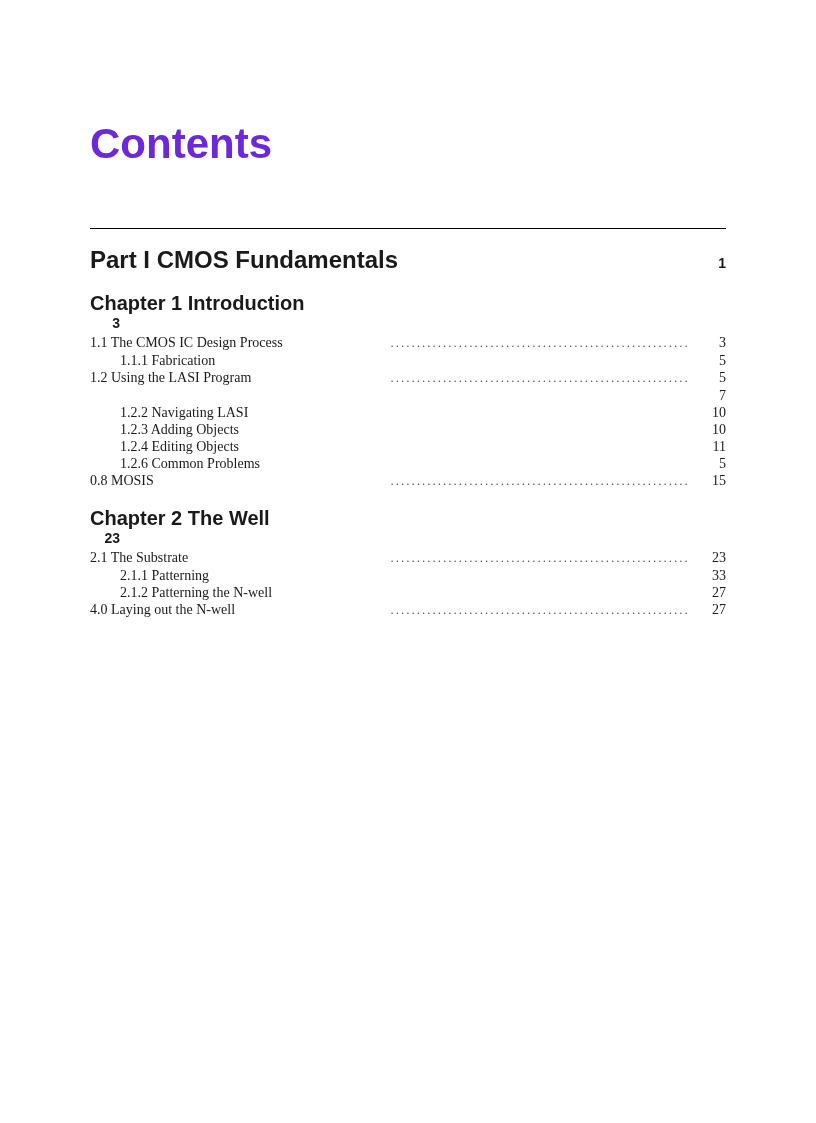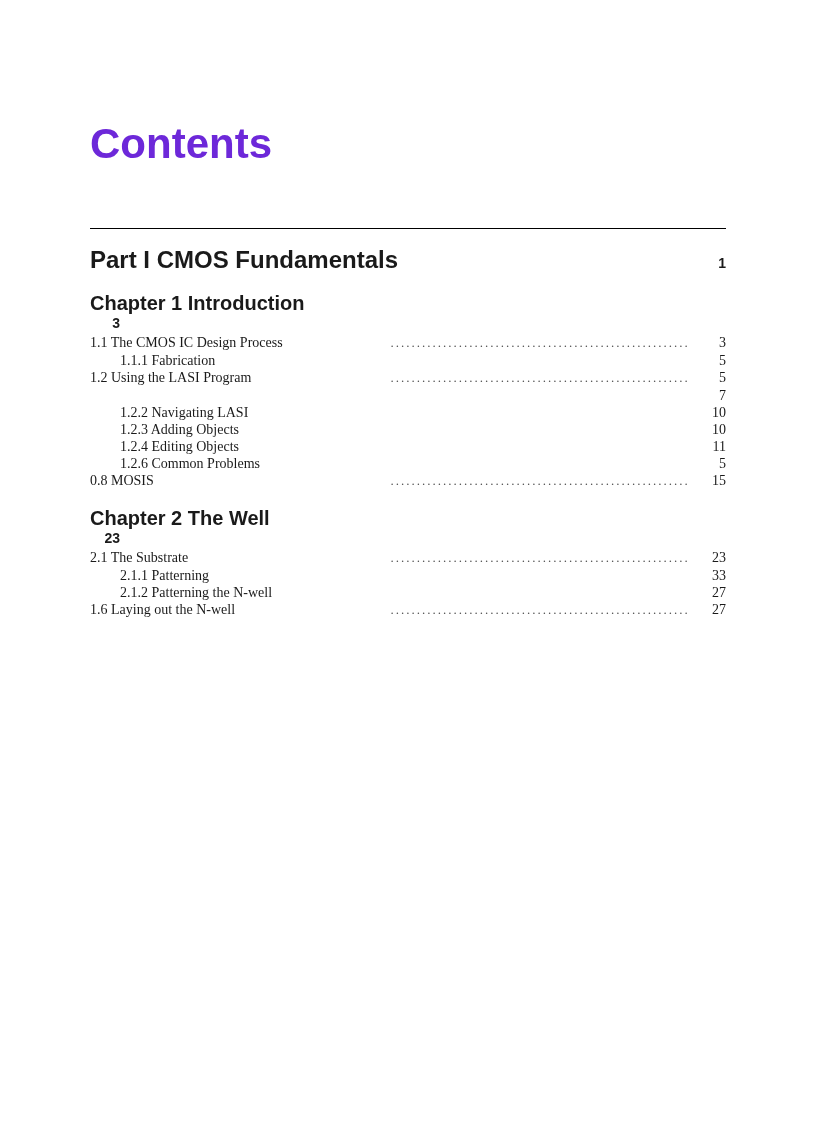--- a/index.html
+++ b/index.html
@@ -218,19 +218,19 @@
       </div>
     <div>
         <div class="toc-entry level2 no-dots">
           <span class="entry-label">2.1.2  Patterning the N-well</span>
           <span class="page-num">27</span>
         </div>
       </div>
     <div>
           <div class="toc-entry level1">
             <div class="dots-line">
-              <span class="entry-label">1.6  Laying out the N-well</span>
+              <span class="entry-label">4.0  Laying out the N-well</span>
               <span class="dots-fill">................................................................................</span>
               <span class="page-num">27</span>
             </div>
           </div>
         </div>
   </div>
 
 </body></html>

